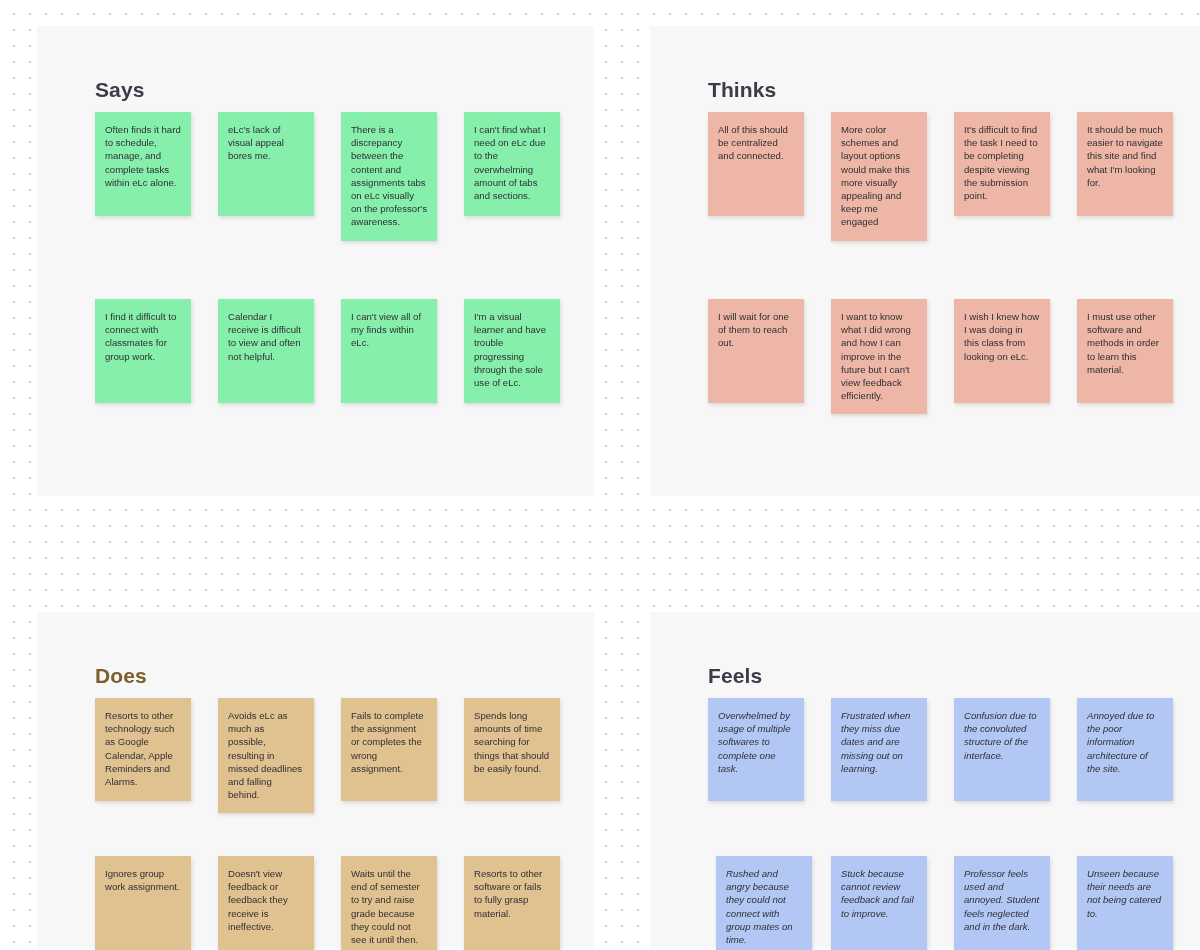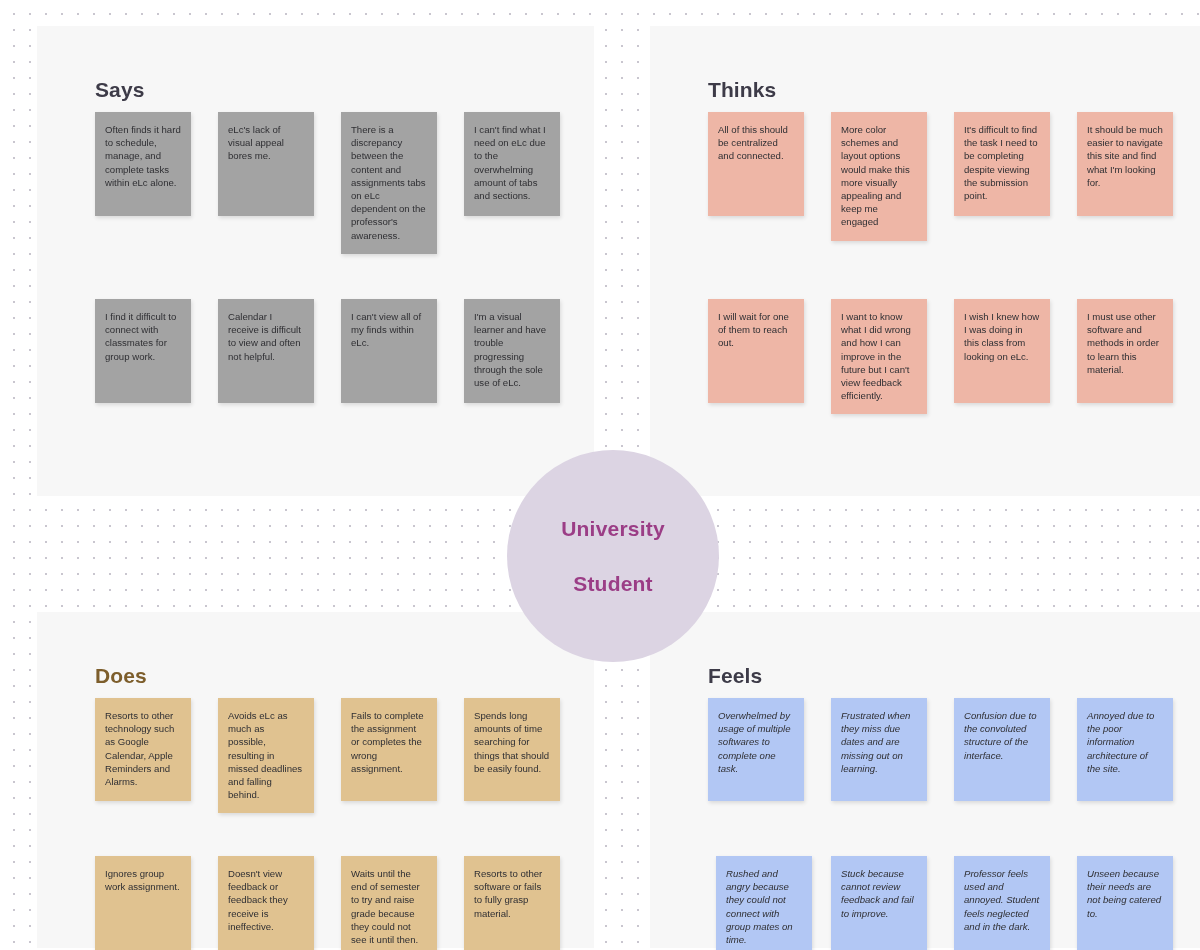--- a/index.html
+++ b/index.html
@@ -65,21 +65,21 @@
     position: absolute;
     width: 96px;
     padding: 11px 10px 12px 10px;
     font-size: 9.6px;
     line-height: 13.2px;
     color: #2f2f33;
     box-shadow: 1px 2px 4px rgba(0,0,0,0.12);
     word-wrap: break-word;
   }
 
-  .card-says   { background: #a3a3a3; }
+  .card-says   { background: #86efac; }
   .card-thinks { background: #eeb6a6; }
   .card-does   { background: #e0c290; }
   .card-feels  { background: #b2c7f4; font-style: italic; }
 
   
   .row-a .card { min-height: 104px; }
   .row-b .card { min-height: 104px; }
 
   .panel-does .row-a .card,
   .panel-does .row-b .card,
@@ -114,21 +114,21 @@
 <body>
 
 <div id="board">
 
   <div class="panel panel-says">
     <div class="quadrant-title title-says">Says</div>
     <div class="cards">
       <div class="card-row row-a">
         <div class="card card-says" style="left:0px;top:0px">Often finds it hard to schedule, manage, and complete tasks within eLc alone.</div>
         <div class="card card-says" style="left:123px;top:0px">eLc's lack of visual appeal bores me.</div>
-        <div class="card card-says" style="left:246px;top:0px">There is a discrepancy between the content and assignments tabs on eLc dependent on the professor's awareness.</div>
+        <div class="card card-says" style="left:246px;top:0px">There is a discrepancy between the content and assignments tabs on eLc visually on the professor's awareness.</div>
         <div class="card card-says" style="left:369px;top:0px">I can't find what I need on eLc due to the overwhelming amount of tabs and sections.</div>
       </div>
       <div class="card-row row-b">
         <div class="card card-says" style="left:0px;top:163px">I find it difficult to connect with classmates for group work.</div>
         <div class="card card-says" style="left:123px;top:163px">Calendar I receive is difficult to view and often not helpful.</div>
         <div class="card card-says" style="left:246px;top:163px">I can't view all of my finds within eLc.</div>
         <div class="card card-says" style="left:369px;top:163px">I'm a visual learner and have trouble progressing through the sole use of eLc.</div>
       </div>
     </div>
   </div>
@@ -180,18 +180,14 @@
       </div>
       <div class="card-row row-b">
         <div class="card card-feels" style="left:8px;top:134px">Rushed and angry because they could not connect with group mates on time.</div>
         <div class="card card-feels" style="left:123px;top:134px">Stuck because cannot review feedback and fail to improve.</div>
         <div class="card card-feels" style="left:246px;top:134px">Professor feels used and annoyed. Student feels neglected and in the dark.</div>
         <div class="card card-feels" style="left:369px;top:134px">Unseen because their needs are not being catered to.</div>
       </div>
     </div>
   </div>
 
-  <div id="persona-circle">
-    <div class="persona-line">University</div>
-    <div class="persona-line">Student</div>
-  </div>
 
 </div>
 
 </body></html>

